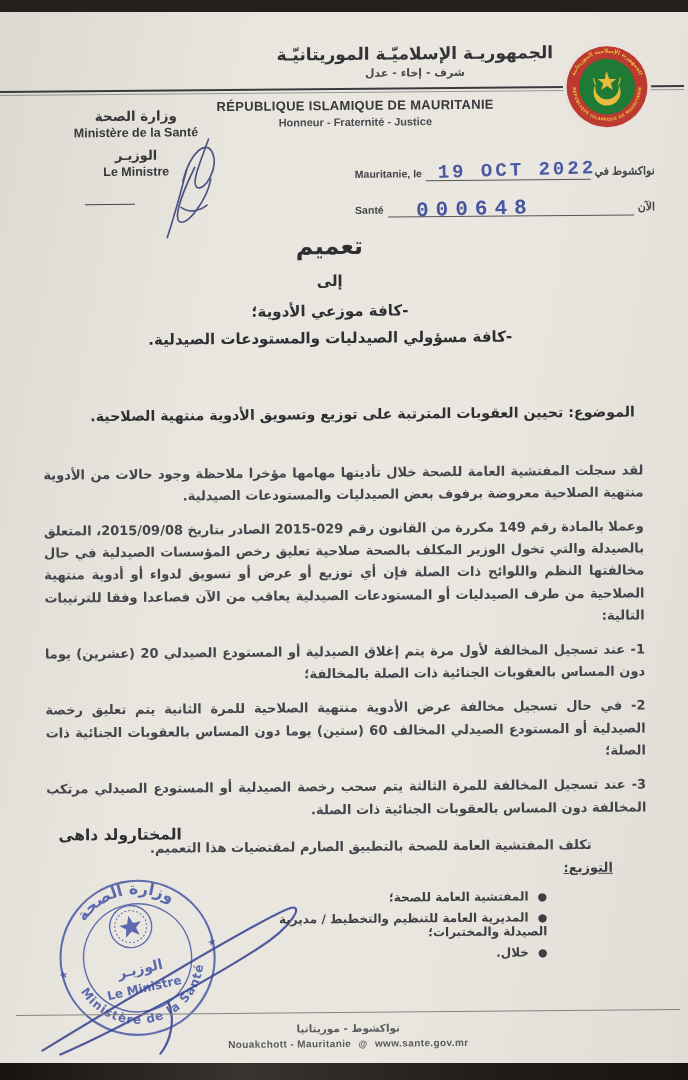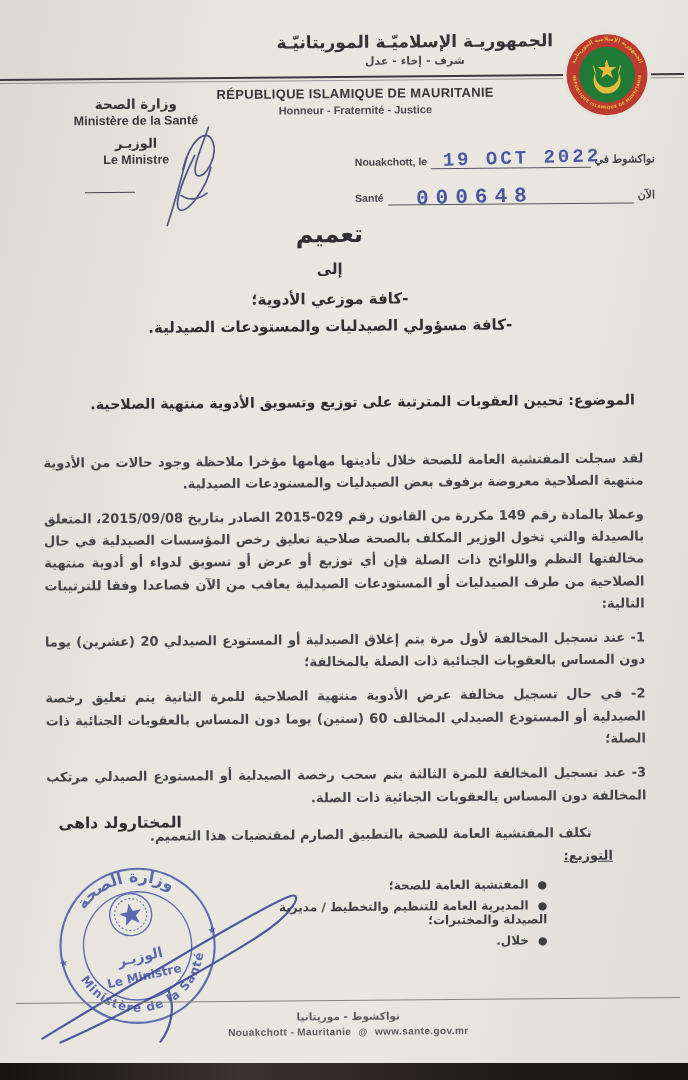--- a/index.html
+++ b/index.html
@@ -3,21 +3,21 @@
 <meta charset="utf-8">
 <style>
   * { margin:0; padding:0; box-sizing:border-box; }
   html,body { width:688px; height:1080px; overflow:hidden; }
   body {
     background:#24201d;
     font-family:"DejaVu Sans", sans-serif;
     color:#3c3c40;
   }
   .paper {
-    position:absolute; left:0; top:0; width:688px; height:1064px;
+    position:absolute; left:0; top:12px; width:688px; height:1064px;
     background:linear-gradient(100deg,#dcd9d3 0%, #e9e6e0 30%, #eae7e1 62%, #e0ddd7 100%);
     overflow:hidden;
   }
   .tilt { position:absolute; inset:0; transform:rotate(-0.5deg); }
   .photo-bottom {
     position:absolute; left:0; bottom:0; width:688px; height:17px;
     background:linear-gradient(90deg,#161311 0%, #3a342f 35%, #211d1a 70%, #171411 100%);
   }
 
   
@@ -158,21 +158,21 @@
           <path d="M72,10 C64,32 54,54 60,58 C68,63 82,38 76,24 C70,10 54,22 46,52"></path>
           <path d="M58,38 C48,58 36,86 42,92 C50,98 70,70 74,50"></path>
           <path d="M50,40 C42,70 34,96 30,108"></path>
           <path d="M44,78 C52,84 62,82 70,76"></path>
         </g>
       </svg>
     </div>
 
     <div class="ref-block">
       <div class="ref-row">
-        <span class="ref-label">Nouakchott, le</span>
+        <span class="ref-label">Mauritanie, le</span>
         <span class="ref-line">
           <span class="stamp-date">19 OCT 2022</span>
         </span>
         <span class="ref-label-ar">نواكشوط في</span>
       </div>
       <div class="ref-row">
         <span class="ref-label">Santé</span>
         <span class="ref-line">
           <span class="stamp-num">000648</span>
         </span>

